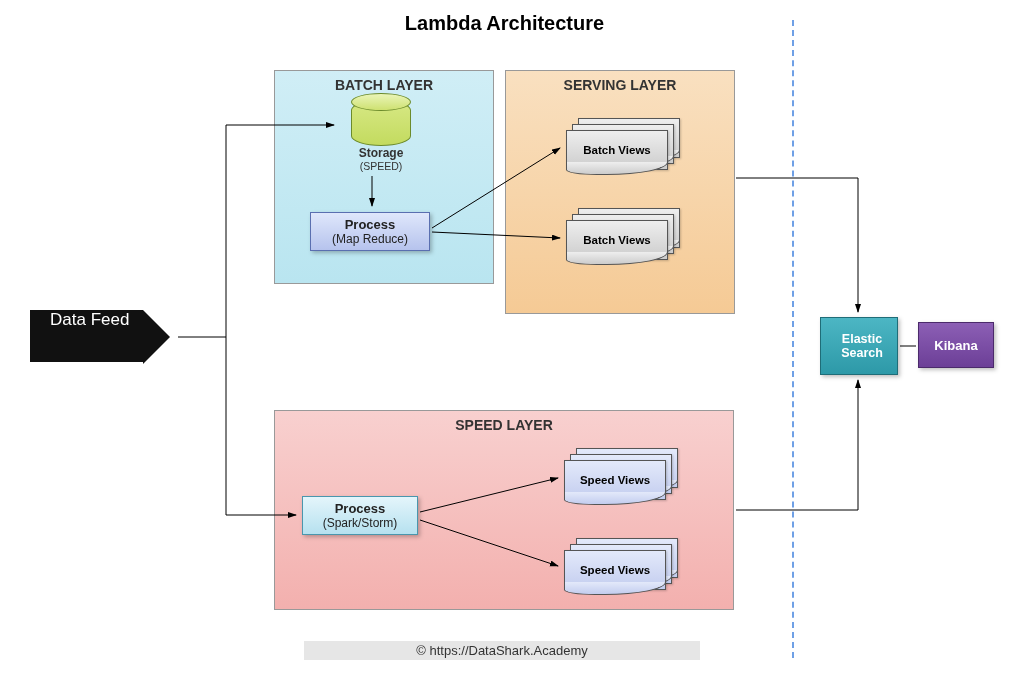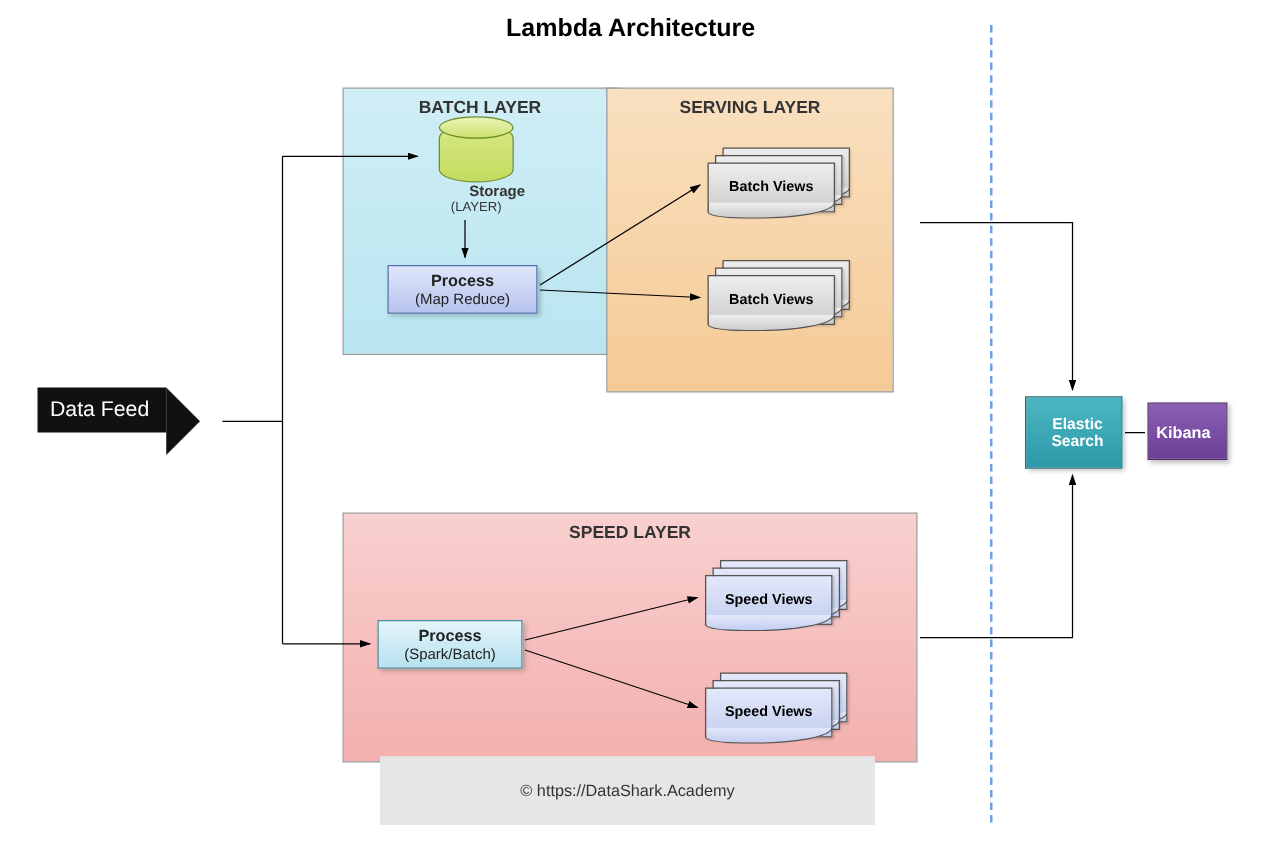--- a/index.html
+++ b/index.html
@@ -17,27 +17,27 @@
     left: 0; right: 0;
     text-align: center;
     font-size: 20px;
     font-weight: bold;
   }
   
   .datafeed {
     position: absolute;
     top: 310px;
     left: 30px;
-    height: 36px;
+    height: 52px;
     display: flex;
-    align-items: center;
+    align-items: flex-start;
     background: #111;
     color: #fff;
     font-size: 17px;
-    padding: 0 14px 0 10px;
+    padding: 0 14px 0 20px;
   }
   .datafeed::after {
     content: "";
     position: absolute;
     right: -27px;
     top: 0;
     width: 0; height: 0;
     border-top: 27px solid transparent;
     border-bottom: 27px solid transparent;
     border-left: 27px solid #111;
@@ -46,21 +46,21 @@
   
   .layer {
     position: absolute;
     border: 1px solid #999;
   }
   .batch-layer {
     top: 70px; left: 274px; width: 220px; height: 214px;
     background: linear-gradient(180deg, #d0eef6, #b9e5f0);
   }
   .serving-layer {
-    top: 70px; left: 485px; width: 230px; height: 244px;
+    top: 70px; left: 505px; width: 230px; height: 244px;
     background: linear-gradient(180deg, #f9e0c0, #f5ca95);
   }
   .speed-layer {
     top: 410px; left: 274px; width: 460px; height: 200px;
     background: linear-gradient(180deg, #f8d0cf, #f3b0ae);
   }
   .layer-title {
     text-align: center;
     font-weight: bold;
     font-size: 14px;
@@ -86,21 +86,21 @@
   .cylinder::before {
     content:"";
     position:absolute;
     top:-8px; left:-1px; right:-1px;
     height:16px;
     border:1px solid #6c8b2b;
     border-radius:50%;
     background: linear-gradient(180deg,#eaf5b8,#cee171);
   }
   .small-label { font-size: 10.5px; color:#333; }
-  .small-label b { font-size: 12px; font-weight:bold; display:block;text-align:right; }
+  .small-label b { font-size: 12px; font-weight:bold; display:block; }
 
   
   .node {
     position: absolute;
     border-radius: 0;
     text-align: center;
     font-size: 12px;
     color:#222;
     padding: 4px 6px;
     box-shadow: 2px 2px 4px rgba(0,0,0,.25);
@@ -119,25 +119,25 @@
   .elastic {
     top: 317px; left: 820px; width: 78px; height:58px;
     background: linear-gradient(180deg,#4cb6c4,#2d99a8);
     border:1px solid #1f6d78;
     color:#fff; font-weight:bold; font-size:12.5px;
     display:flex; align-items:center; justify-content:center;
     text-align:center;
     padding-left:12px;
   }
   .kibana {
-    top: 322px; left: 918px; width: 64px; height:46px;
+    top: 322px; left: 918px; width: 76px; height:46px;
     background: linear-gradient(180deg,#8c5fb5,#6c3f97);
     border:1px solid #4b2a6b;
     color:#fff; font-weight:bold; font-size:13px;
-    display:flex; align-items:center; 
+    display:flex; align-items:center; justify-content:center;
   }
 
   
   .stack { position:absolute; width:120px; height:52px; }
   .card {
     position:absolute; width:102px; height:40px;
     border:1px solid #555;
     box-shadow:1px 1px 2px rgba(0,0,0,.2);
     font-size:11.5px; font-weight:bold;
     display:flex; align-items:center; justify-content:center;
@@ -161,21 +161,21 @@
   .stack4 { top: 538px; left: 564px; }
 
   
   .divider {
     position:absolute; top:20px; bottom:20px; left:792px;
     border-left:2px dashed #6fa0e6;
   }
   .copyright {
     position:absolute; left:304px; bottom:18px;
     width:396px; background:#e6e6e6; text-align:center;
-    font-size:13px; padding:20px 0; color:#333;
+    font-size:13px; padding:2px 0; color:#333;
   }
 
   svg.arrows { position:absolute; top:0; left:0; width:1009px; height:678px; pointer-events:none; }
 </style>
 </head>
 <body>
 
 <div class="title">Lambda Architecture</div>
 
 <div class="datafeed">
@@ -189,31 +189,31 @@
   <div class="layer-title">SERVING LAYER</div>
 </div>
 <div class="layer speed-layer">
   <div class="layer-title">SPEED LAYER</div>
 </div>
 
 <div class="cylinder-wrap">
   <div class="cylinder"></div>
   <div class="small-label">
     <b>Storage</b>
-    <span>(LAYER)</span>
+    <span>(SPEED)</span>
   </div>
 </div>
 
 <div class="node process-batch">
   <b>Process</b>
   <span>(Map Reduce)</span>
 </div>
 <div class="node process-speed">
   <b>Process</b>
-  <span>(Spark/Batch)</span>
+  <span>(Spark/Storm)</span>
 </div>
 
 <div class="node elastic">
   <span>Elastic Search</span>
 </div>
 <div class="node kibana">
   <span>Kibana</span>
 </div>
 
 <div class="stack stack-grey stack1">

